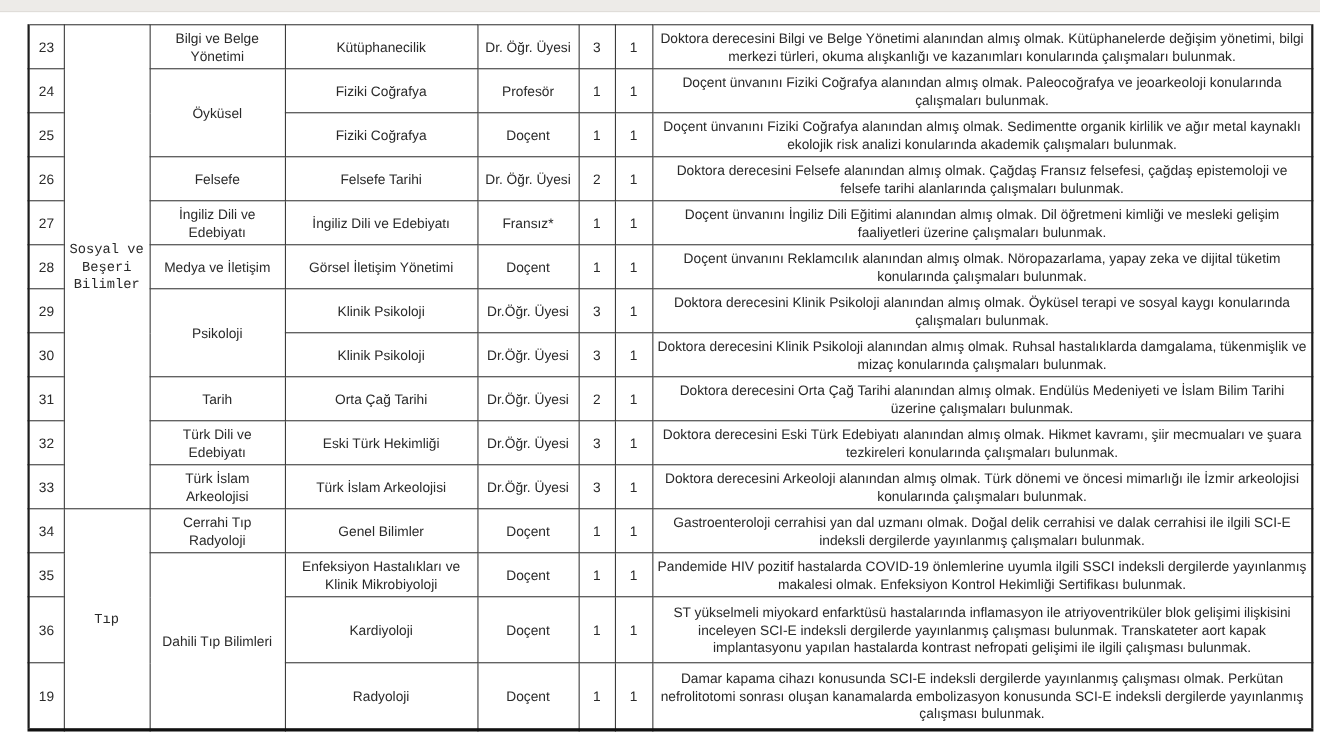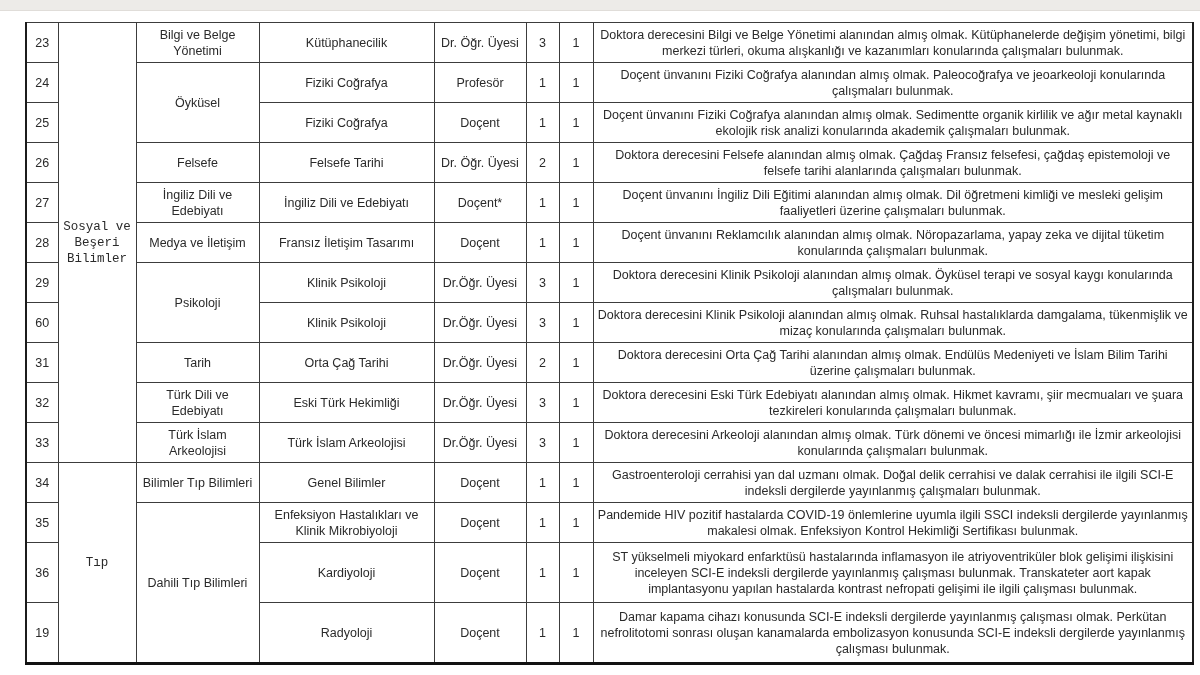--- a/index.html
+++ b/index.html
@@ -113,45 +113,45 @@
           <td class="cell-program">Felsefe Tarihi</td>
           <td class="cell-title">Dr. Öğr. Üyesi</td>
           <td class="cell-quota">2</td>
           <td class="cell-count">1</td>
           <td class="cell-req">Doktora derecesini Felsefe alanından almış olmak. Çağdaş Fransız felsefesi, çağdaş epistemoloji ve felsefe tarihi alanlarında çalışmaları bulunmak.</td>
         </tr>
         <tr class="row">
           <td class="cell-no">27</td>
           <td class="cell-dept">İngiliz Dili ve Edebiyatı</td>
           <td class="cell-program">İngiliz Dili ve Edebiyatı</td>
-          <td class="cell-title">Doçent*</td>
+          <td class="cell-title">Fransız*</td>
           <td class="cell-quota">1</td>
           <td class="cell-count">1</td>
           <td class="cell-req">Doçent ünvanını İngiliz Dili Eğitimi alanından almış olmak. Dil öğretmeni kimliği ve mesleki gelişim faaliyetleri üzerine çalışmaları bulunmak.</td>
         </tr>
         <tr class="row">
           <td class="cell-no">28</td>
           <td class="cell-dept">Medya ve İletişim</td>
-          <td class="cell-program">Fransız İletişim Tasarımı</td>
+          <td class="cell-program">Görsel İletişim Yönetimi</td>
           <td class="cell-title">Doçent</td>
           <td class="cell-quota">1</td>
           <td class="cell-count">1</td>
           <td class="cell-req">Doçent ünvanını Reklamcılık alanından almış olmak. Nöropazarlama, yapay zeka ve dijital tüketim konularında çalışmaları bulunmak.</td>
         </tr>
         <tr class="row">
           <td class="cell-no">29</td>
           <td class="cell-dept" rowspan="2">Psikoloji</td>
           <td class="cell-program">Klinik Psikoloji</td>
           <td class="cell-title">Dr.Öğr. Üyesi</td>
           <td class="cell-quota">3</td>
           <td class="cell-count">1</td>
           <td class="cell-req">Doktora derecesini Klinik Psikoloji alanından almış olmak. Öyküsel terapi ve sosyal kaygı konularında çalışmaları bulunmak.</td>
         </tr>
         <tr class="row">
-          <td class="cell-no">60</td>
+          <td class="cell-no">30</td>
           <td class="cell-program">Klinik Psikoloji</td>
           <td class="cell-title">Dr.Öğr. Üyesi</td>
           <td class="cell-quota">3</td>
           <td class="cell-count">1</td>
           <td class="cell-req">Doktora derecesini Klinik Psikoloji alanından almış olmak. Ruhsal hastalıklarda damgalama, tükenmişlik ve mizaç konularında çalışmaları bulunmak.</td>
         </tr>
         <tr class="row">
           <td class="cell-no">31</td>
           <td class="cell-dept">Tarih</td>
           <td class="cell-program">Orta Çağ Tarihi</td>
@@ -174,21 +174,21 @@
           <td class="cell-dept">Türk İslam Arkeolojisi</td>
           <td class="cell-program">Türk İslam Arkeolojisi</td>
           <td class="cell-title">Dr.Öğr. Üyesi</td>
           <td class="cell-quota">3</td>
           <td class="cell-count">1</td>
           <td class="cell-req">Doktora derecesini Arkeoloji alanından almış olmak. Türk dönemi ve öncesi mimarlığı ile İzmir arkeolojisi konularında çalışmaları bulunmak.</td>
         </tr>
         <tr class="row">
           <td class="cell-no">34</td>
           <td class="cell-group" rowspan="4">Tıp</td>
-          <td class="cell-dept">Bilimler Tıp Bilimleri</td>
+          <td class="cell-dept">Cerrahi Tıp Radyoloji</td>
           <td class="cell-program">Genel Bilimler</td>
           <td class="cell-title">Doçent</td>
           <td class="cell-quota">1</td>
           <td class="cell-count">1</td>
           <td class="cell-req">Gastroenteroloji cerrahisi yan dal uzmanı olmak. Doğal delik cerrahisi ve dalak cerrahisi ile ilgili SCI-E indeksli dergilerde yayınlanmış çalışmaları bulunmak.</td>
         </tr>
         <tr class="row">
           <td class="cell-no">35</td>
           <td class="cell-dept" rowspan="3">Dahili Tıp Bilimleri</td>
           <td class="cell-program">Enfeksiyon Hastalıkları ve Klinik Mikrobiyoloji</td>

